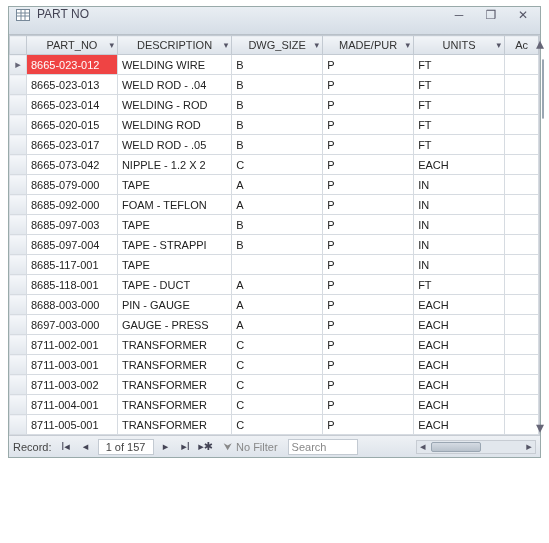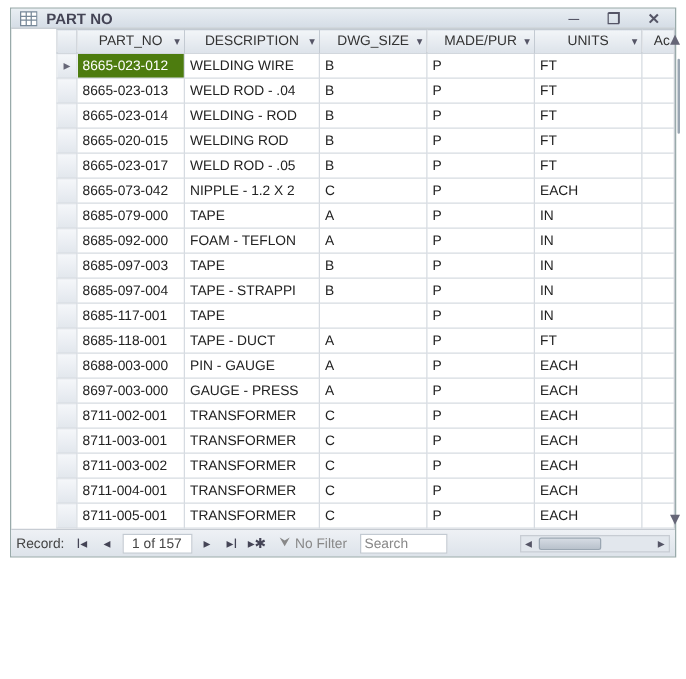--- a/index.html
+++ b/index.html
@@ -1,30 +1,29 @@
 <!DOCTYPE html>
 <html><head>
 <meta charset="utf-8">
 <style>
   * { box-sizing: border-box; margin: 0; padding: 0; font-family: "Segoe UI", Tahoma, sans-serif; }
   body { background: #fff; width: 549px; }
   .shot { width: 549px; }
   .window { width: 533px; margin: 6px 8px 4px 8px; border: 1px solid #9aa; background: #fff; position: relative; }
   .titlebar {
-    height: 16px; background: linear-gradient(#e9eef3,#d5dde6);
-    display: flex; align-items: center; padding: 0 6px;
+    height: 28px; background: linear-gradient(#e9eef3,#d5dde6);
+    display: flex; align-items: flex-start; padding: 0 6px;
     border-bottom: 1px solid #b8c0c8;
-    font-weight: bold;
   }
   .titlebar .icon { width: 16px; height: 16px; margin-right: 6px; display:flex; align-items:center; justify-content:center; }
   .titlebar .icon svg { width:14px; height:14px; }
   .title-text { font-size: 12px; color: #445; }
   .winbtns { margin-left: auto; display: flex; gap: 10px; }
   .winbtn { width: 22px; height: 16px; display:flex; align-items:center; justify-content:center; color:#556; cursor:pointer; font-size:12px; }
-  .grid-wrap { position: relative; display:flex;padding-left:36px; }
+  .grid-wrap { position: relative; display:flex; }
   .grid-body { flex: 1 1 auto; overflow: hidden; }
   .vscroll {
     width: 16px; background: linear-gradient(#eef1f5,#dde3ea);
     border-left: 1px solid #c7ccd3; position: relative;
   }
   .vscroll .thumb {
     position: absolute; top: 24px; left: 2px; right: 2px; height: 60px;
     background: linear-gradient(#d5dbe3,#b9c2cc); border:1px solid #9aa6b2; border-radius:2px;
   }
   .vscroll .arrow { position:absolute; left:0; right:0; height:16px; display:flex; align-items:center; justify-content:center; color:#667; }
@@ -44,21 +43,21 @@
     overflow: hidden; white-space: nowrap; text-overflow: clip;
     position: relative;
   }
   thead th .drop { position:absolute; right:3px; top:4px; color:#556; font-size:9px; }
   tbody td {
     border: 1px solid #d6dbe1; padding: 2px 4px; height: 20px;
     overflow: hidden; white-space: nowrap; text-overflow: clip;
     background: #fff;
   }
   tbody td.rowsel { background: linear-gradient(#f5f7fa,#e2e7ed); text-align:center; color:#667; }
-  tbody tr.sel td.part { background:#4d7c0f; color:#fff; }
+  tbody tr.sel td.part { background:#ef4444; color:#fff; }
   .navbar {
     height: 22px; background: linear-gradient(#eef1f5,#dde3ea);
     border-top:1px solid #c7ccd3; display:flex; align-items:center; font-size:11px; color:#444;
     padding: 0 4px; gap:4px;
   }
   .navlabel { margin-right: 2px; }
   .navbtn { width:16px; height:16px; display:flex; align-items:center; justify-content:center; border:1px solid transparent; color:#445; cursor:pointer; }
   .recpos { width:56px; border:1px solid #c3cad2; background:#fff; padding:1px 3px; font-size:11px; text-align:center; }
   .nofilter { color:#888; display:flex; align-items:center; gap:4px; margin:0 6px; }
   .searchbox { flex:1; display:flex; align-items:center; gap:4px; }

